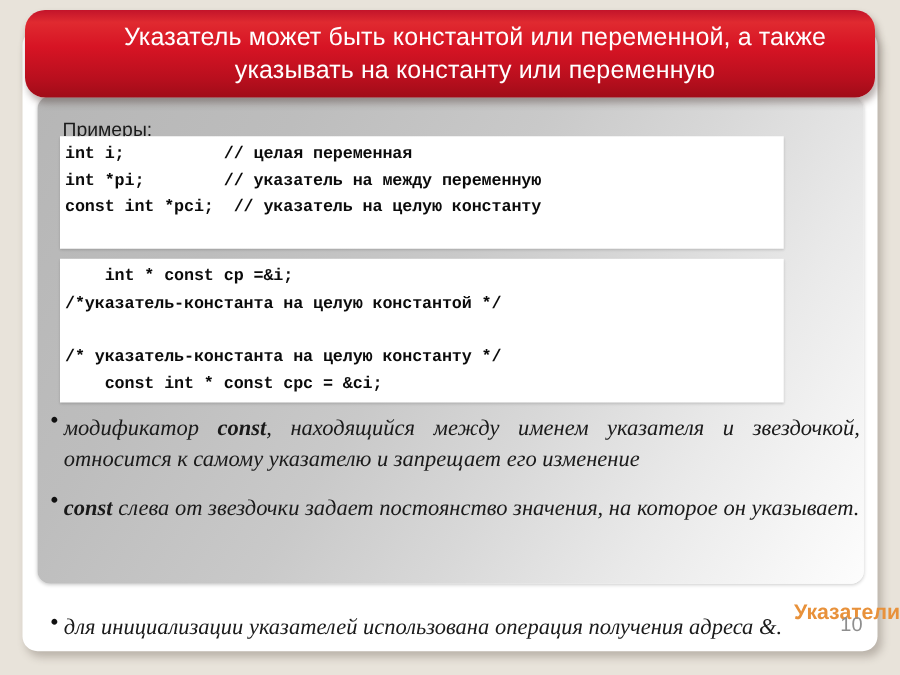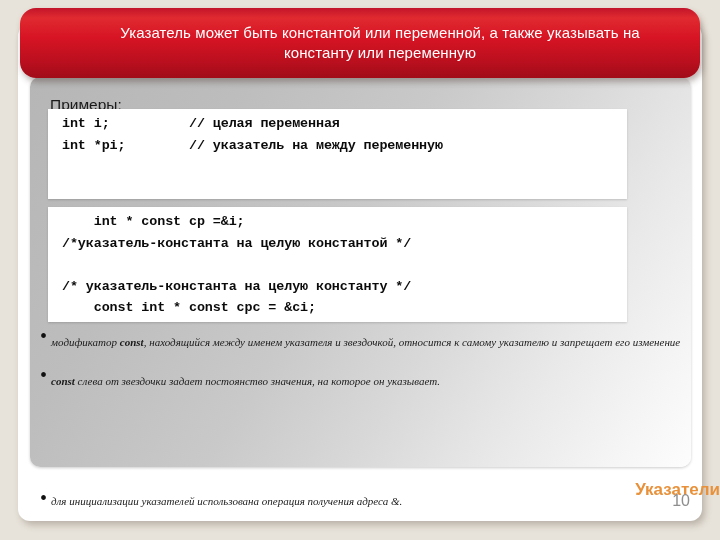--- a/index.html
+++ b/index.html
@@ -48,21 +48,21 @@
                 #b90f1e 78%,
                 #a00c18 100%);
     box-shadow: 2px 4px 6px rgba(70,50,45,0.38);
     display: flex;
     align-items: center;
     justify-content: center;
     z-index: 5;
   }
   .title-text {
     color: #ffffff;
-    font-size: 15px;
+    font-size: 20px;
     line-height: 1.32;
     text-align: center;
     font-family: "Liberation Sans", sans-serif;
     padding: 0 26px;
     letter-spacing: 0.1px;
     margin-left: 40px;
   }
 
   
   .grey-panel {
@@ -95,21 +95,21 @@
   }
 
   
   .code-box {
     position: absolute;
     left: 18px;
     width: 579px;
     background: #ffffff;
     box-shadow: 0 1px 2px rgba(0,0,0,0.16);
     box-sizing: border-box;
-    padding: 4px 0 3px 14px;
+    padding: 4px 0 3px 4px;
   }
   #code-box-1 { top: 32px;  height: 90px; }
   #code-box-2 { top: 130px; height: 115px; }
 
   .code-line {
     font-family: "Liberation Mono", monospace;
     font-size: 13.4px;
     font-weight: bold;
     color: #0b0b0b;
     line-height: 21.5px;
@@ -134,21 +134,21 @@
     width: 11px;
     font-size: 20px;
     line-height: 13px;
     color: #111;
     font-family: "Liberation Serif", serif;
   }
   .bullet-text {
     flex: 1 1 auto;
     font-family: "Liberation Serif", serif;
     font-style: italic;
-    font-size: 11px;
+    font-size: 18px;
     line-height: 25px;
     color: #1a1a1a;
     text-align: justify;
     text-justify: inter-word;
   }
   .bullet-text b {
     font-weight: bold;
     font-style: italic;
   }
 
@@ -195,20 +195,21 @@
     <div class="title-text">Указатель может быть константой или переменной, а также указывать на константу или переменную</div>
   </div>
 
   <div class="grey-panel">
 
     <div class="examples-label">Примеры:</div>
 
     <div class="code-box" id="code-box-1">
       <div class="code-line">int i;          // целая переменная</div>
       <div class="code-line">int *pi;        // указатель на между переменную</div>
+      <div class="code-line">const int *pci;  // указатель на целую константу</div>
     </div>
 
     <div class="code-box" id="code-box-2">
       <div class="code-line">    int * const cp =&amp;i;</div>
       <div class="code-line">/*указатель-константа на целую константой */</div>
       <div class="code-line">&nbsp;</div>
       <div class="code-line">/* указатель-константа на целую константу */</div>
       <div class="code-line">    const int * const cpc = &amp;ci;</div>
     </div>
 

